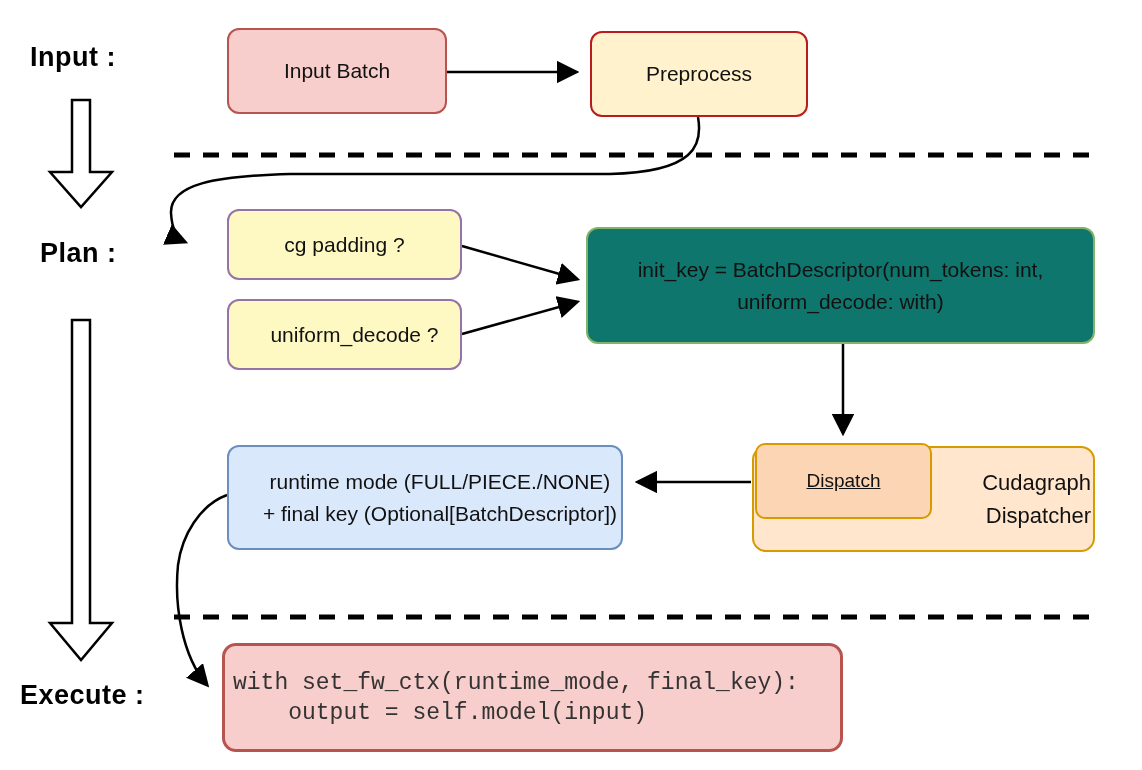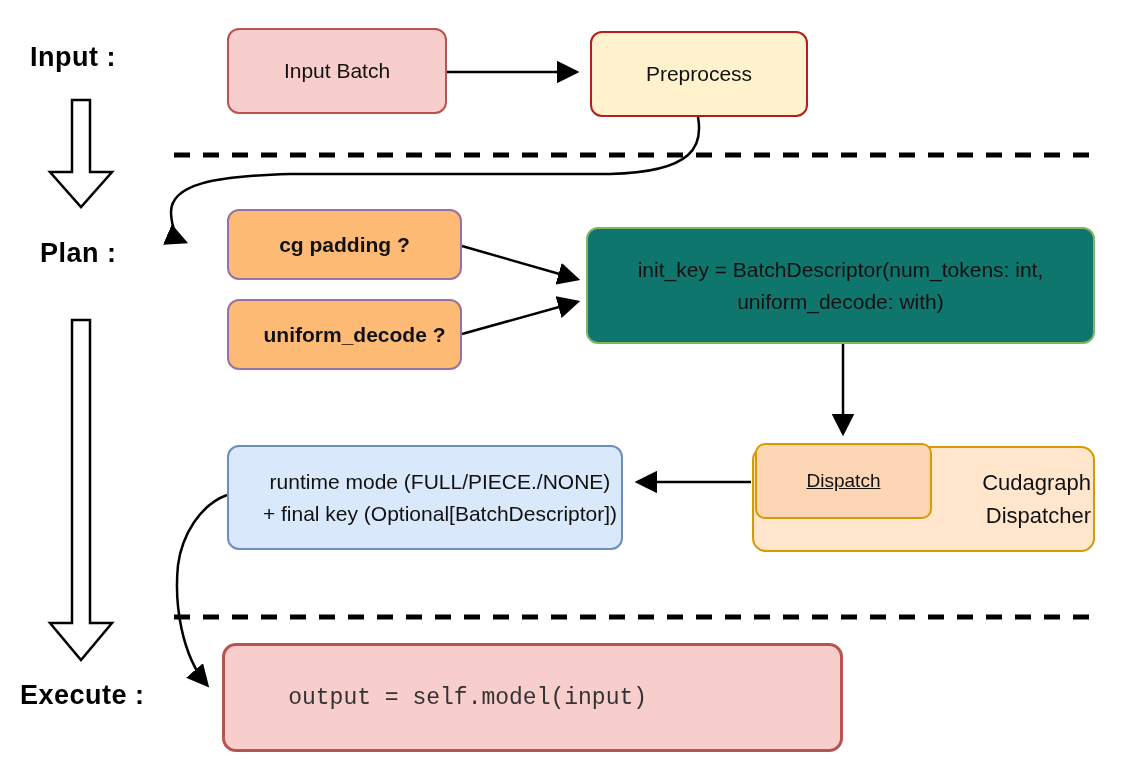--- a/index.html
+++ b/index.html
@@ -14,21 +14,21 @@
     border-radius:12px;line-height:1.5;
   }
   .box .ln{display:block;white-space:pre;}
   .stage{
     position:absolute;font-weight:bold;font-size:27px;color:#000;
     white-space:pre;letter-spacing:0.5px;
   }
   
   .red    {background:#f8cecc;border:2px solid #b85450;}
   .yellow {background:#fff2cc;border:2px solid #b91c1c;}
-  .purple {background:#fdba74;border:2px solid #9673a6;font-weight:bold;}
+  .purple {background:#fef9c3;border:2px solid #9673a6;}
   .green  {background:#0f766e;border:2px solid #82b366;justify-content:center;}
   .blue   {background:#dae8fc;border:2px solid #6c8ebf;padding-left:30px;}
   .orange {background:#ffe6cc;border:2px solid #d79b00;}
   .orange2{background:#fcd5b4;border:2px solid #d79b00;text-decoration:underline;}
 
   .n-input-batch {left:227px;top:28px;width:220px;height:86px;font-size:21px;}
   .n-preprocess  {left:590px;top:31px;width:218px;height:86px;font-size:21px;}
   .n-cg-padding  {left:227px;top:209px;width:235px;height:71px;font-size:21px;}
   .n-uniform     {left:227px;top:299px;width:235px;height:71px;font-size:21px;padding-left:20px;}
   .n-init-key    {left:586px;top:227px;width:509px;height:117px;font-size:21px;line-height:32px;}
@@ -107,16 +107,17 @@
   <div class="box orange2 n-dispatch">
     <span class="ln">Dispatch</span>
   </div>
 
   <div class="box blue n-runtime">
     <span class="ln">runtime mode (FULL/PIECE./NONE)</span>
     <span class="ln">+ final key (Optional[BatchDescriptor])</span>
   </div>
 
   <div class="box red n-exec-code">
+    <span class="ln">with set_fw_ctx(runtime_mode, final_key):</span>
     <span class="ln">    output = self.model(input)</span>
   </div>
 
 </div>
 
 </body></html>

